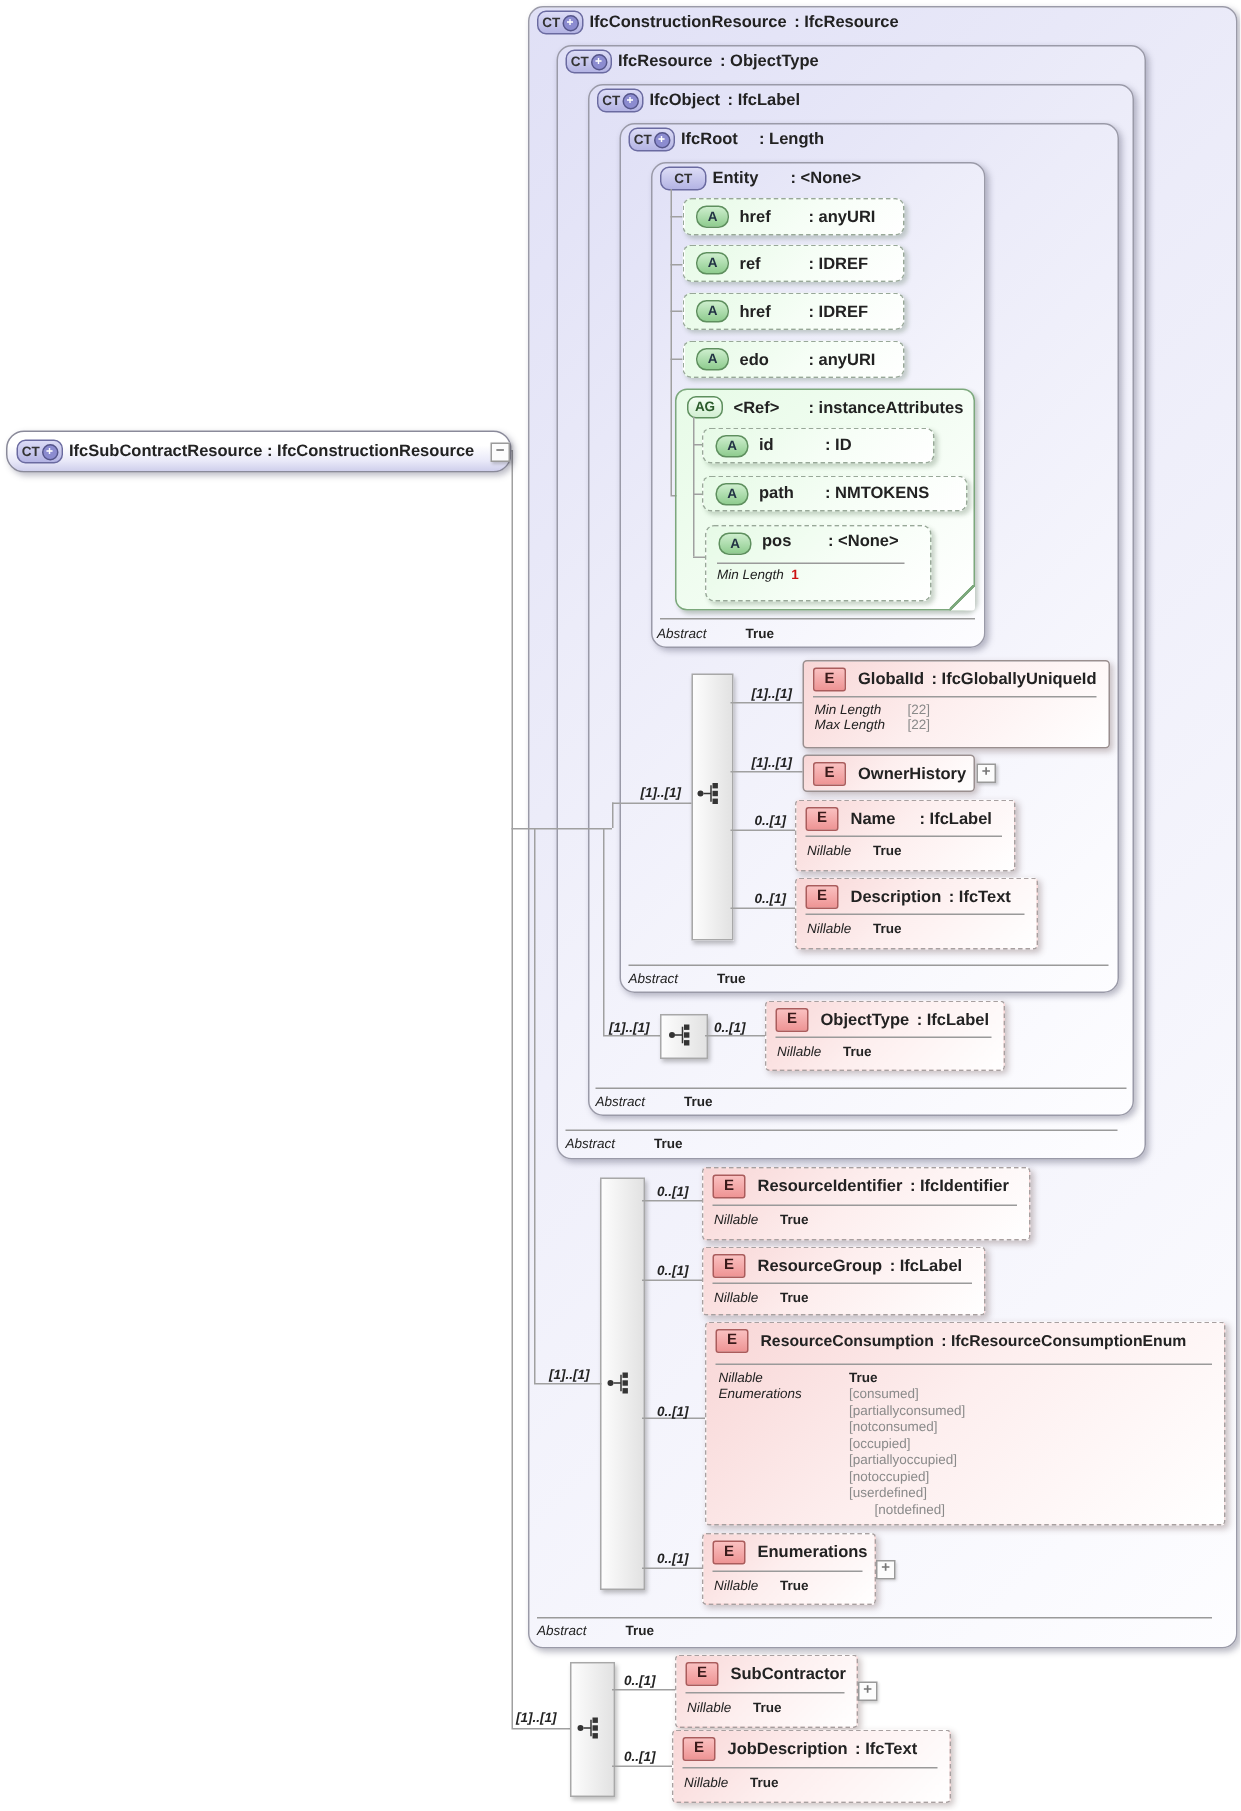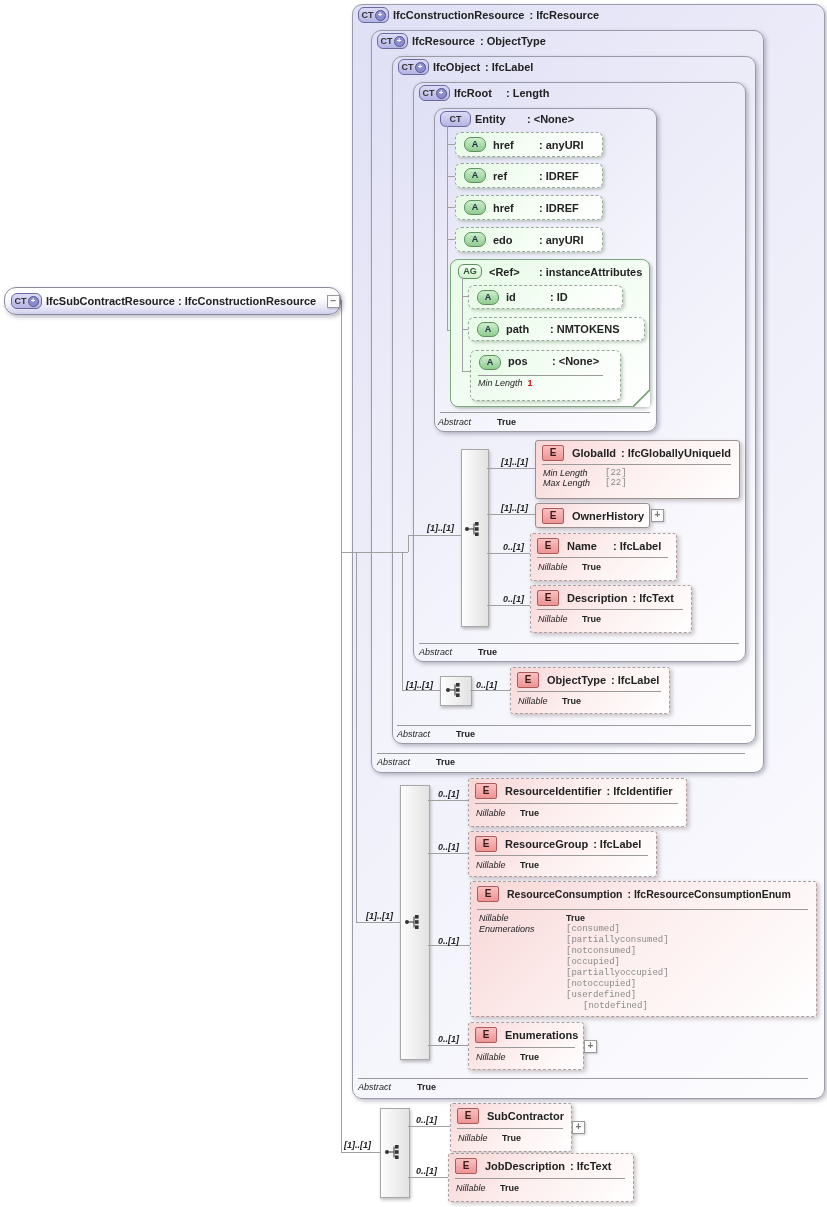--- a/index.html
+++ b/index.html
@@ -53,21 +53,21 @@
   .el.solid{border:1px solid #9a8f8f;}
   .el.dashed{border:1px dashed #a8a0a0;}
   .el .title{position:absolute;left:6px;top:4px;display:flex;align-items:center;
       font-weight:bold;font-size:11px;color:#222;white-space:nowrap;}
   .el .ename{margin-right:5px;}
   .el .ename.wide{min-width:46px;margin-right:0;}
   .tsep{position:absolute;left:6px;right:8px;height:1px;background:#9a9a9a;}
   .rowline{position:absolute;display:flex;font-size:9px;color:#222;white-space:nowrap;}
   .rlabel{font-style:italic;}
   .rvalue{font-weight:bold;}
-  .gray{color:#8a8a8a;font-weight:normal;font-family:Liberation Mono, monospace;}
+  .gray{color:#8a8a8a;font-weight:normal;}
   .red{color:#cc1111;font-weight:bold;}
   
   .bar{position:absolute;border:1px solid #a8a8a8;
        background:linear-gradient(to right,#fdfdfd,#e2e2e2);
        box-shadow:1px 2px 3px rgba(0,0,0,.25);}
   .seqicon{position:absolute;width:20px;height:20px;}
   
   .hl,.vl{position:absolute;background:#a0a0a0;}
   .hl{height:1px;}
   .vl{width:1px;}

